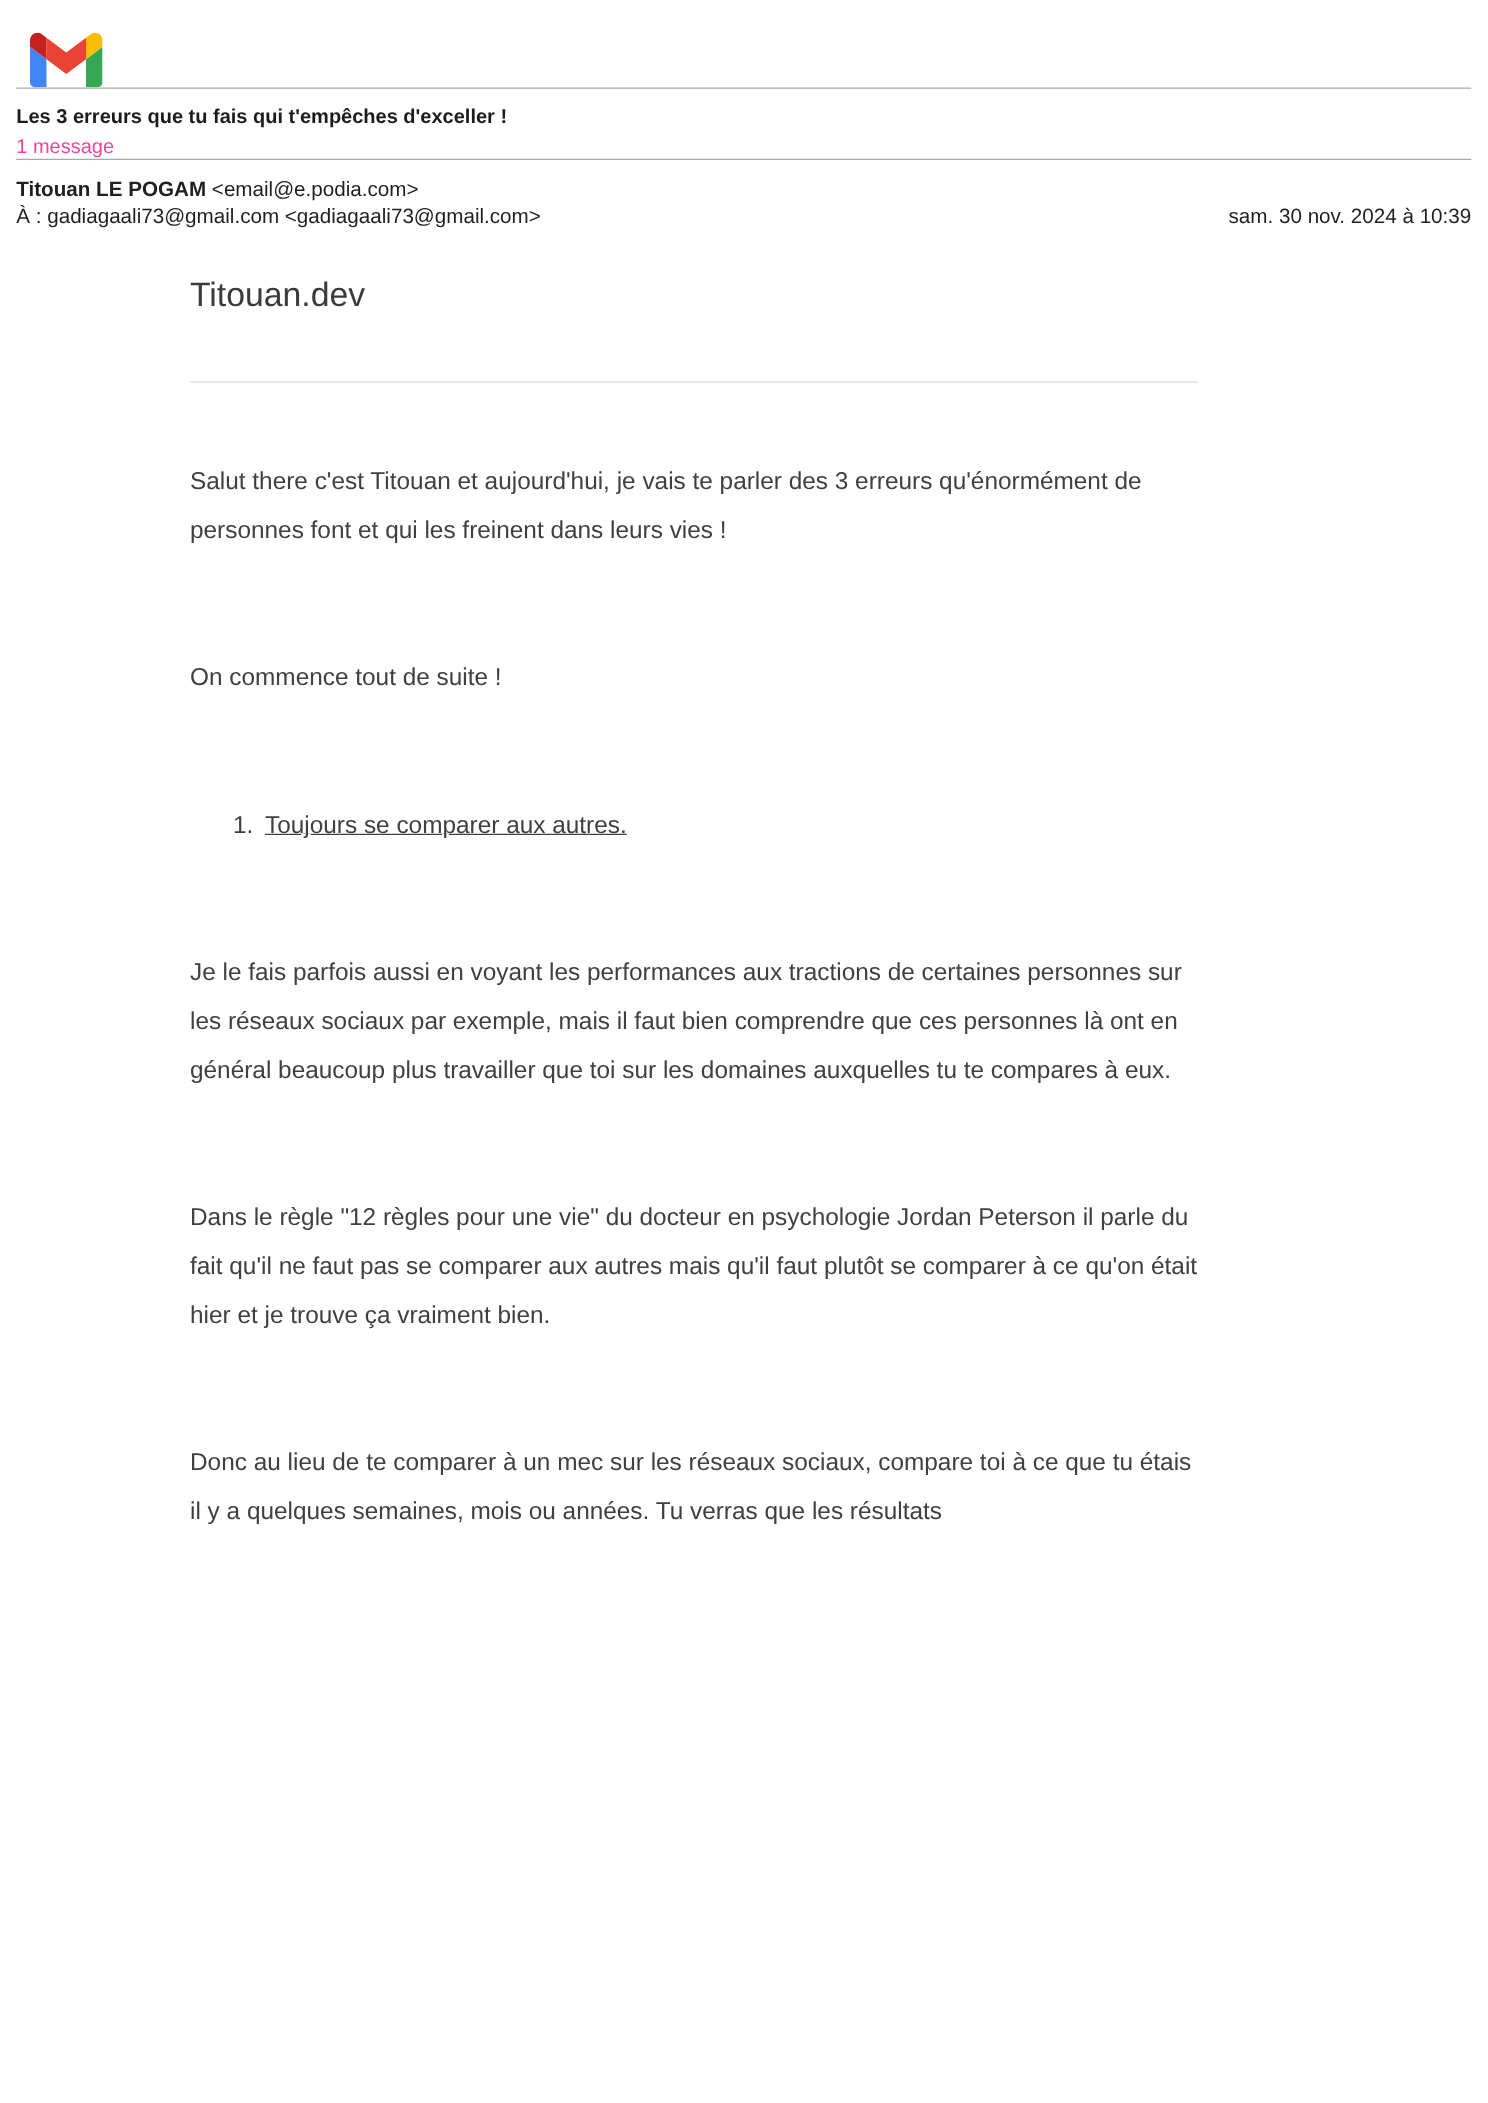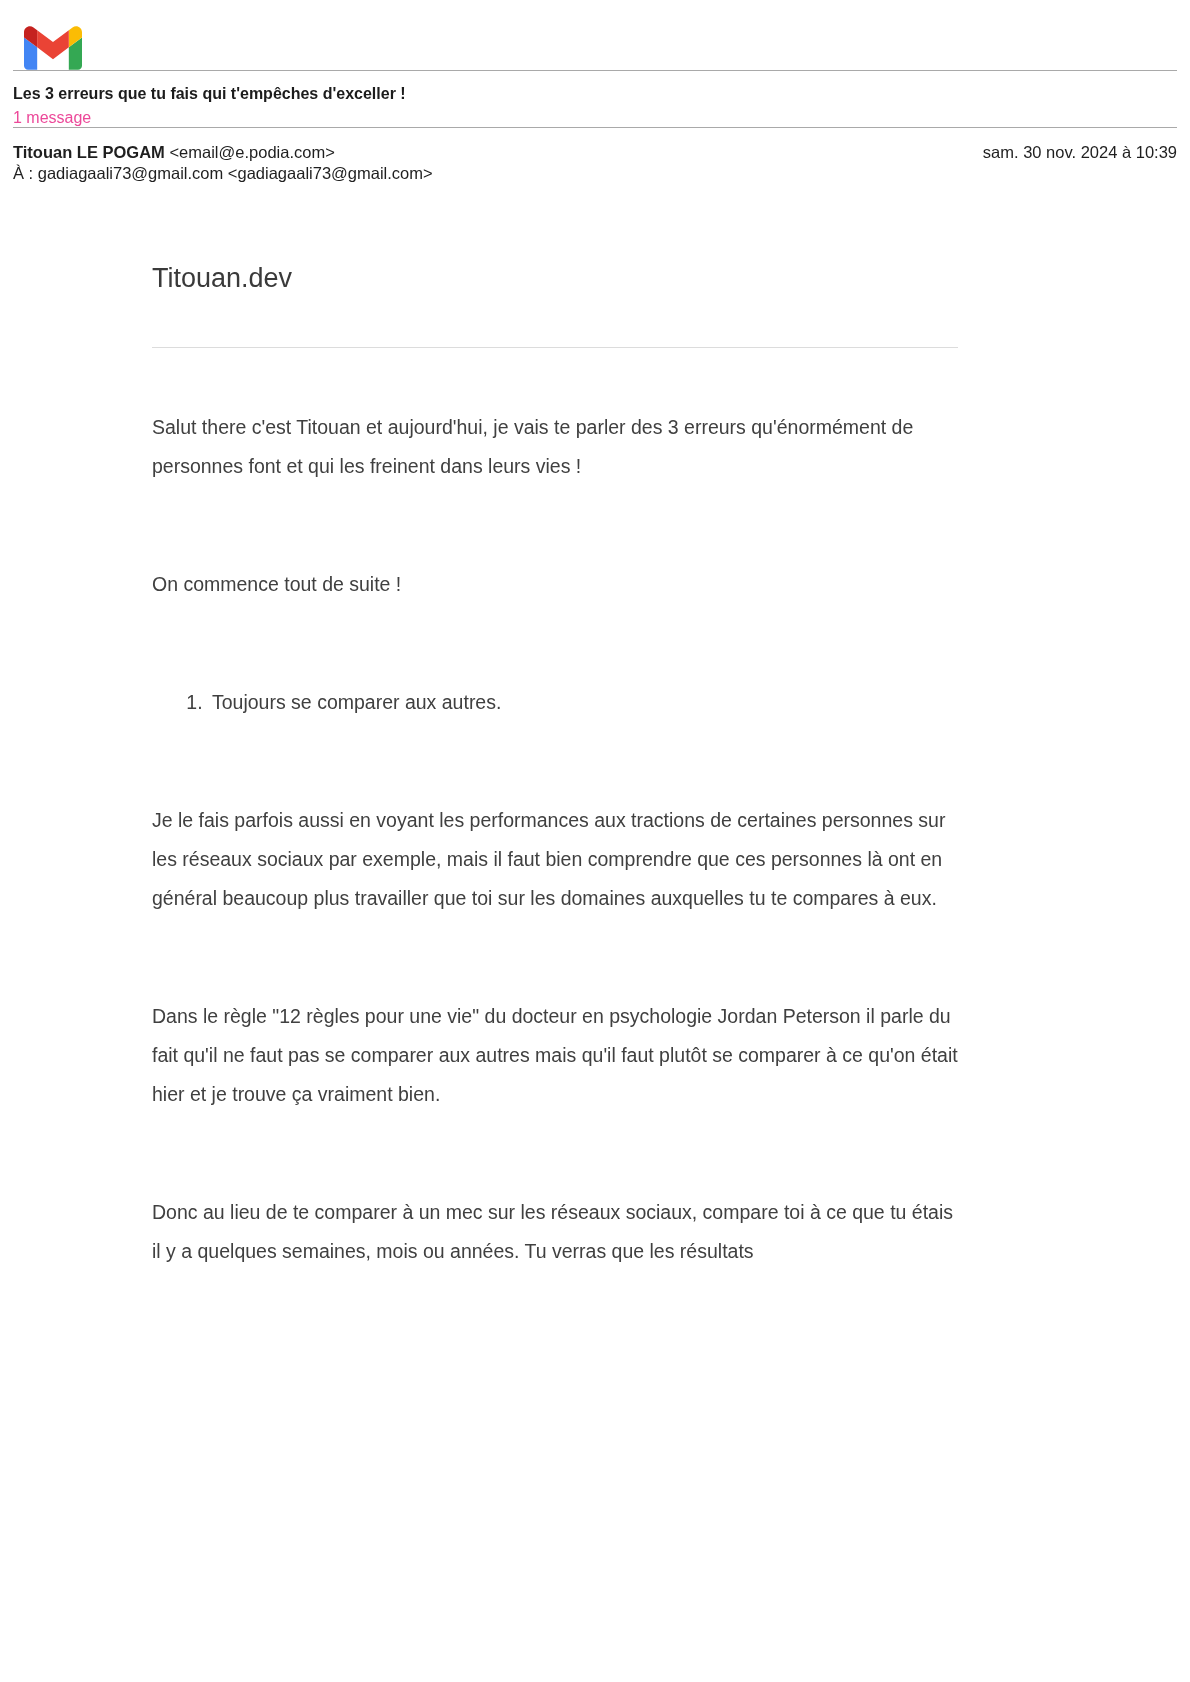--- a/index.html
+++ b/index.html
@@ -34,52 +34,52 @@
     font-size: 16px;
     color: #ec4899;
     margin-top: 5px;
   }
   .rule-mid { margin-top: 12px; border-top-color: #b2b2b2; }
 
   
   .meta {
     display: flex;
     justify-content: space-between;
-    align-items: flex-start;
+    align-items: flex-end;
     margin-top: 14px;
     font-size: 16.5px;
     line-height: 21px;
     color: #1f1f1f;
   }
   .sender-name { font-weight: bold; }
   .meta-date { white-space: nowrap; }
 
   
   .email-body {
-    margin: 78px 219px 0 139px; 
+    margin: 36px 219px 0 139px; 
     color: #404040;
   }
   .brand {
     font-size: 27px;
     color: #3a3a3a;
     line-height: 1.2;
   }
   .body-rule {
     border: none;
     border-top: 1px solid #dcdcdc;
     margin: 53px 0 60px 0;
   }
   .email-body p,
   .email-body ol {
     font-size: 19.5px;
     line-height: 39px;
     margin: 0 0 79px 0;
   }
   .email-body ol { padding-left: 56px; }
-  .email-body li { padding-left: 4px; }
+  .email-body li { padding-left: 4px; text-decoration: underline; }
 </style>
 </head>
 <body>
 
 <div class="page">
 
   <div class="logo-wrap">
     <svg viewBox="0 0 512 384" width="58" height="44" aria-hidden="true">
       <path d="M34.91 384h81.45V186.18L0 98.91v250.18C0 368.36 15.64 384 34.91 384z" fill="#4285f4"></path>
       <path d="M395.64 384h81.45c19.27 0 34.91-15.64 34.91-34.91V98.91l-116.36 87.27z" fill="#34a853"></path>

